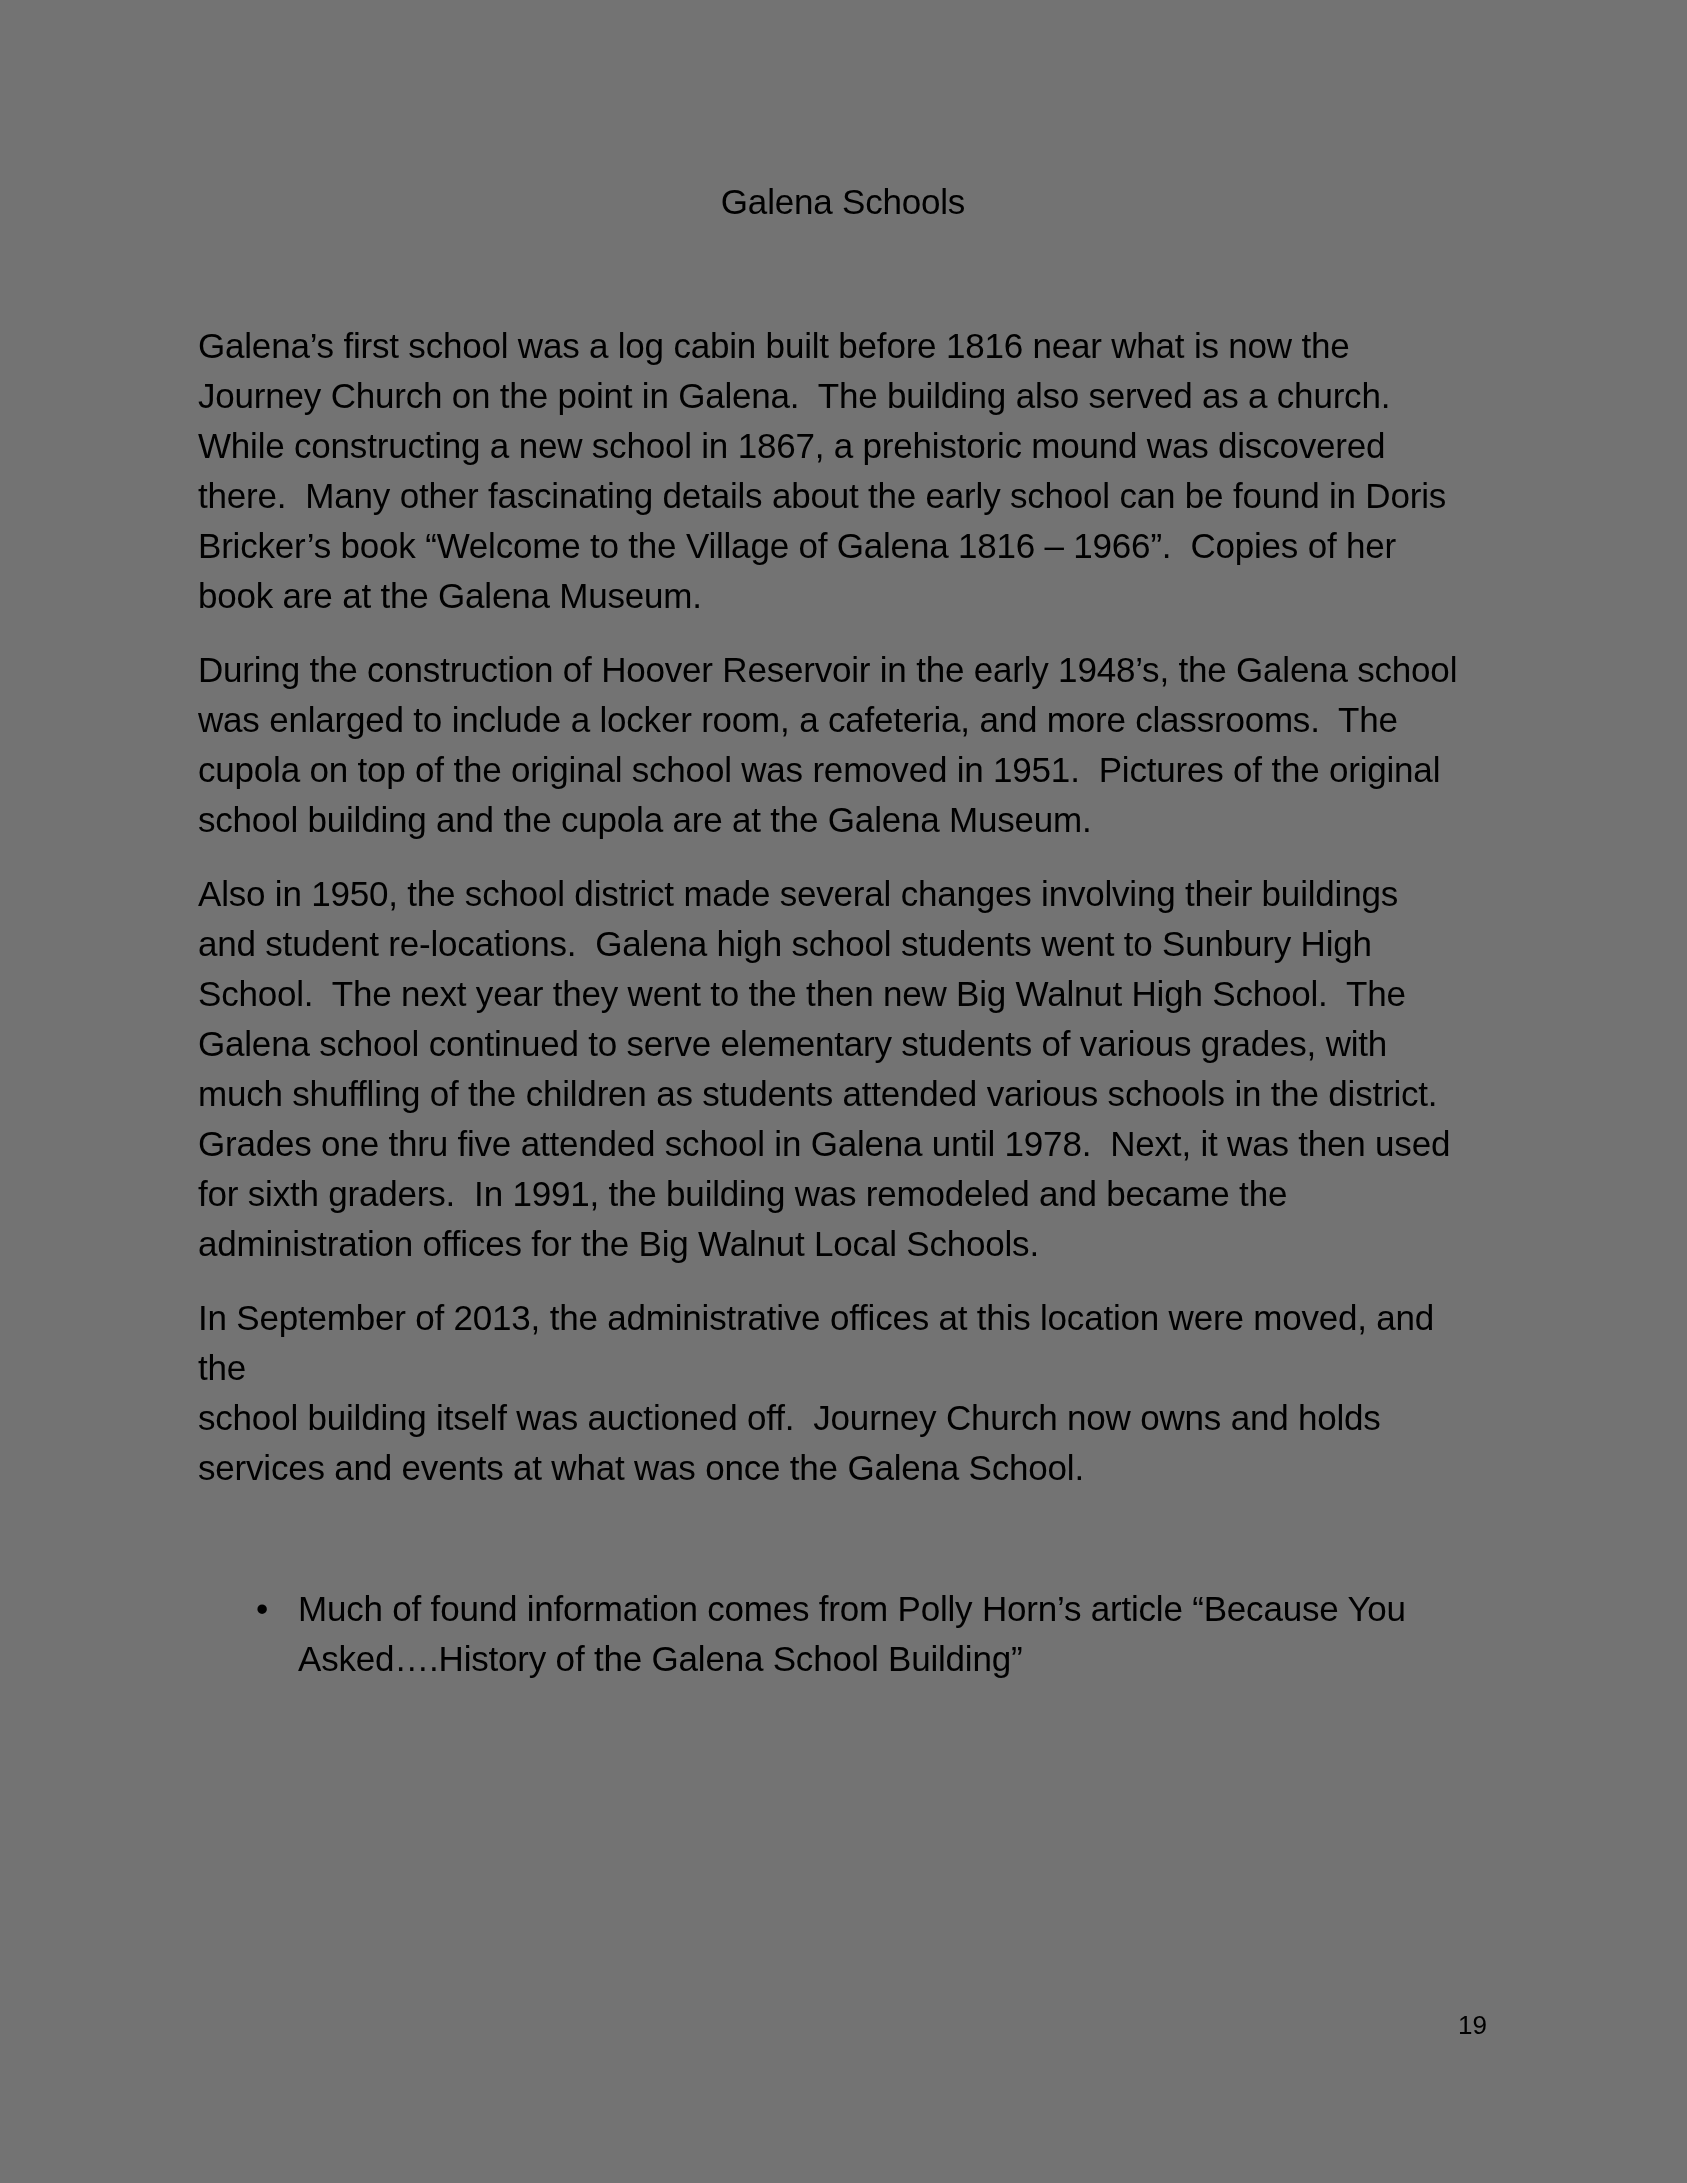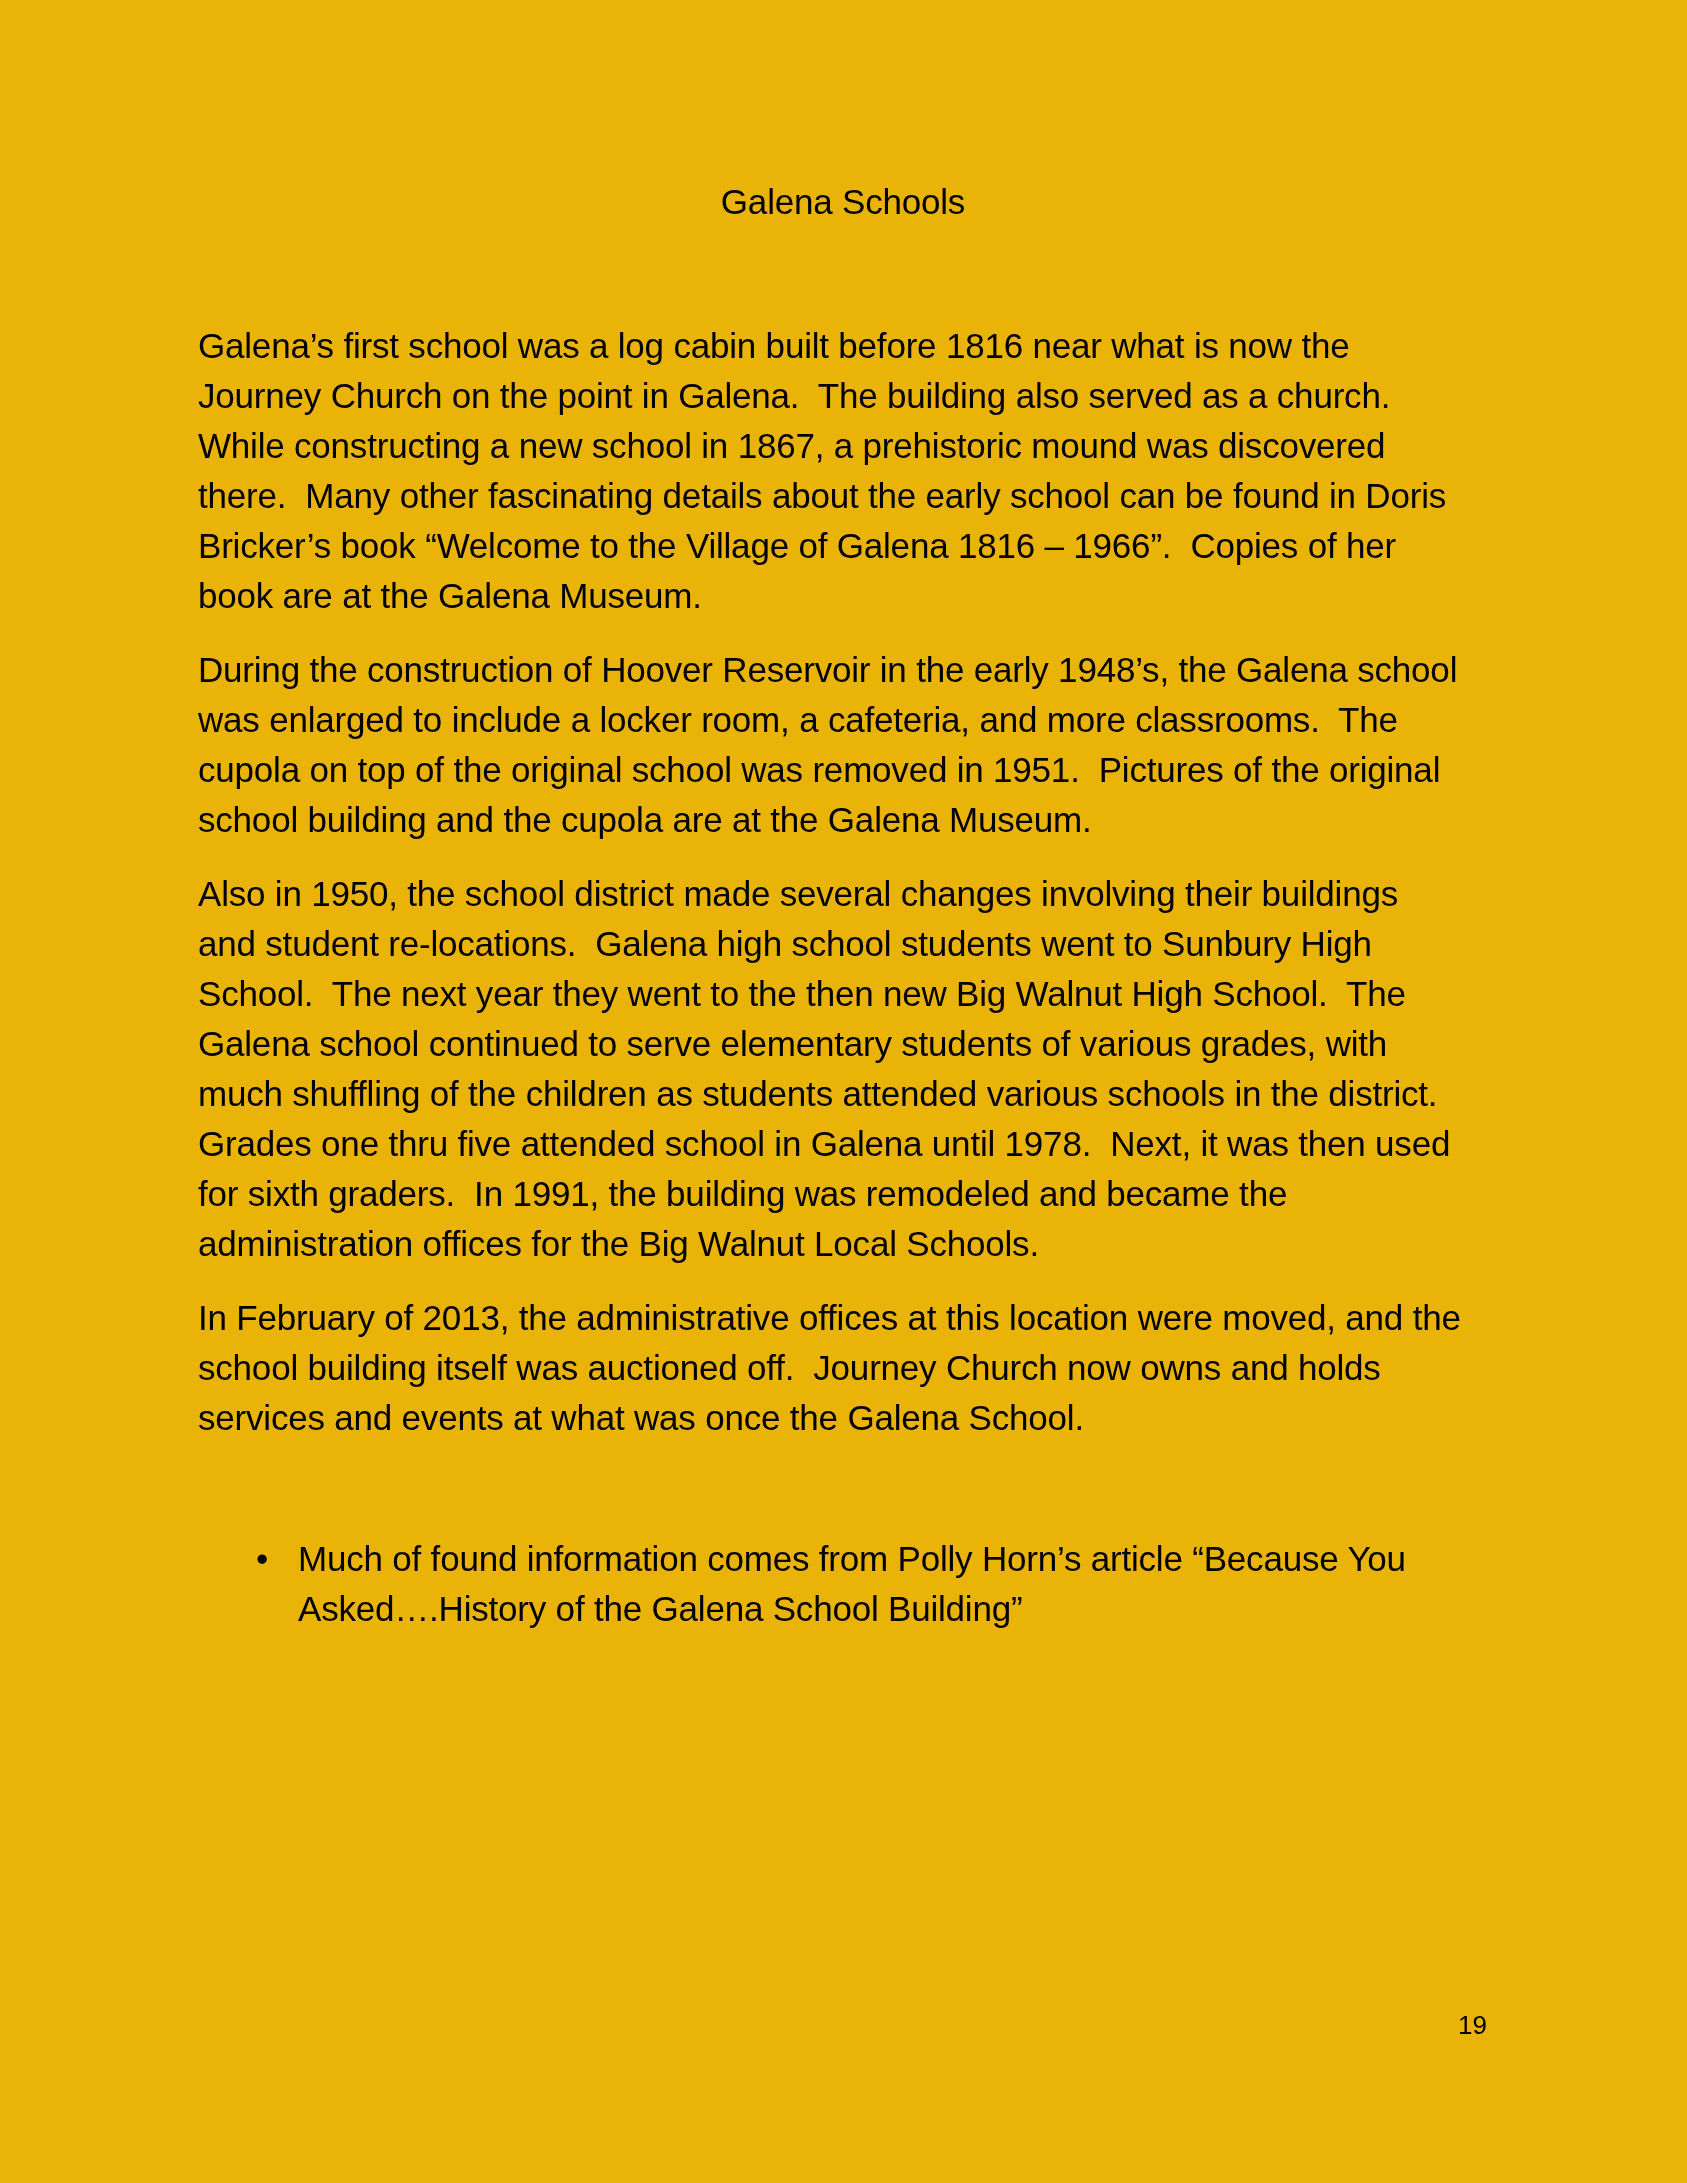--- a/index.html
+++ b/index.html
@@ -4,21 +4,21 @@
 <style>
   html, body {
     margin: 0;
     padding: 0;
     background: #e8e8e8;
   }
   .page {
     position: relative;
     width: 1687px;
     height: 2183px;
-    background: #eab308;
+    background: #737373;
     color: #000000;
     font-family: "Liberation Sans", sans-serif;
     overflow: hidden;
   }
   .content {
     position: absolute;
     left: 198px;
     top: 177px;
     width: 1290px;
   }
@@ -87,21 +87,21 @@
 
     <p class="para">Also in 1950, the school district made several changes involving their buildings
 and student re-locations.  Galena high school students went to Sunbury High
 School.  The next year they went to the then new Big Walnut High School.  The
 Galena school continued to serve elementary students of various grades, with
 much shuffling of the children as students attended various schools in the district.
 Grades one thru five attended school in Galena until 1978.  Next, it was then used
 for sixth graders.  In 1991, the building was remodeled and became the
 administration offices for the Big Walnut Local Schools.</p>
 
-    <p class="para">In February of 2013, the administrative offices at this location were moved, and the
+    <p class="para">In September of 2013, the administrative offices at this location were moved, and the
 school building itself was auctioned off.  Journey Church now owns and holds
 services and events at what was once the Galena School.</p>
 
     <div class="bullet-item">
       <span class="bullet-glyph">•</span>
       <span class="bullet-text">Much of found information comes from Polly Horn’s article “Because You
 Asked….History of the Galena School Building”</span>
     </div>
   </div>
 

